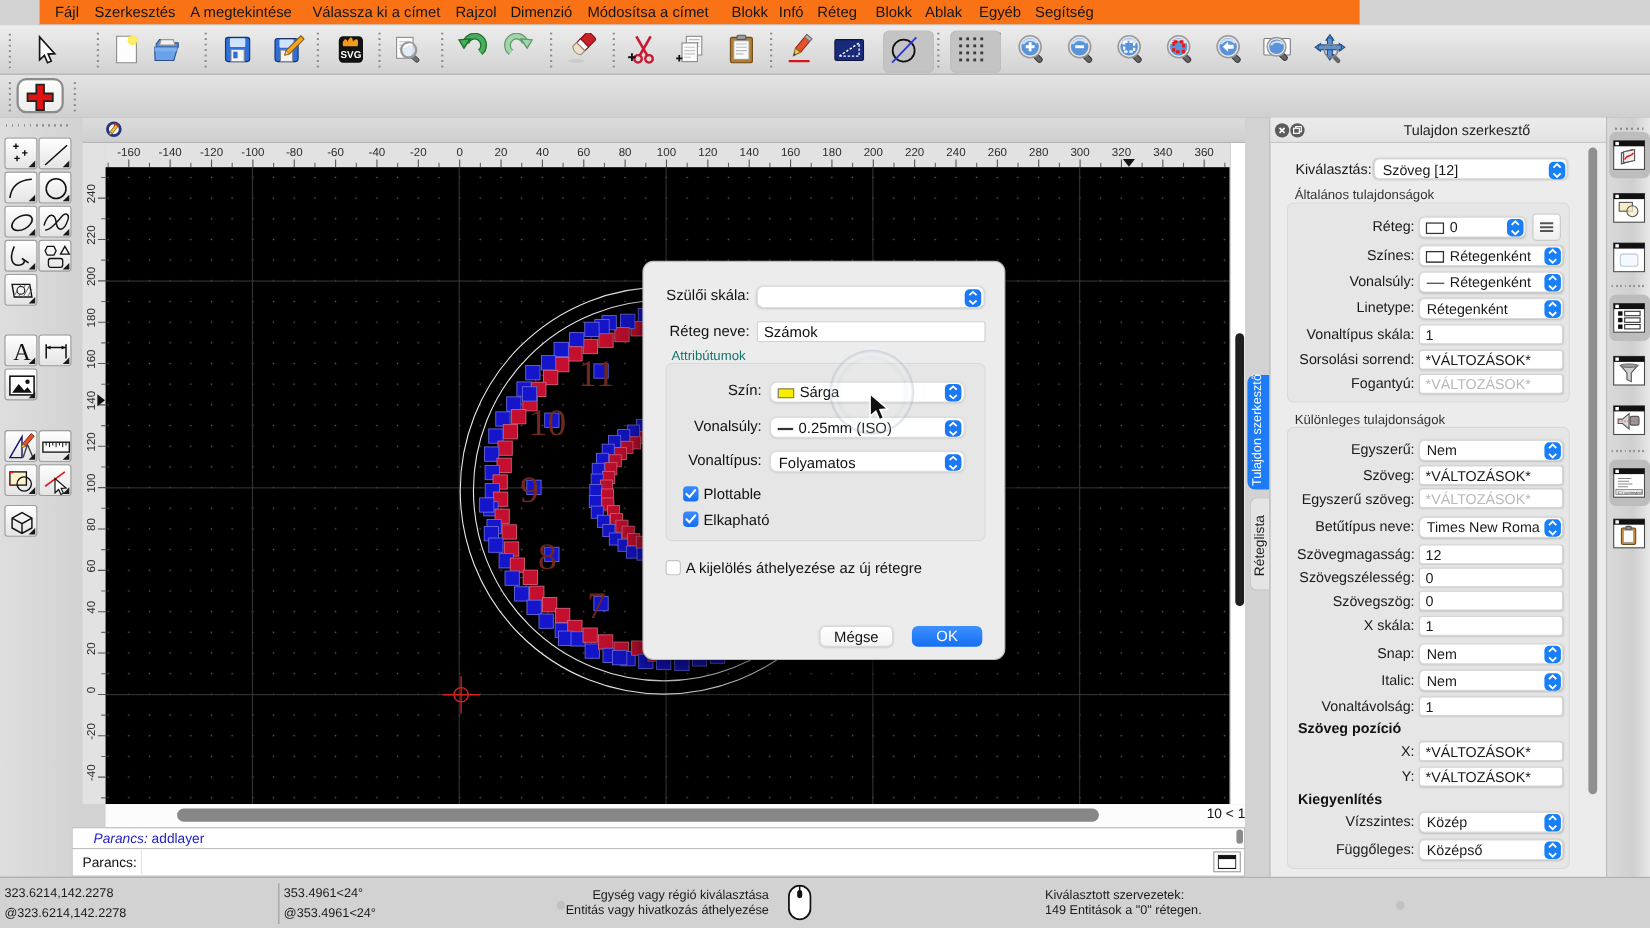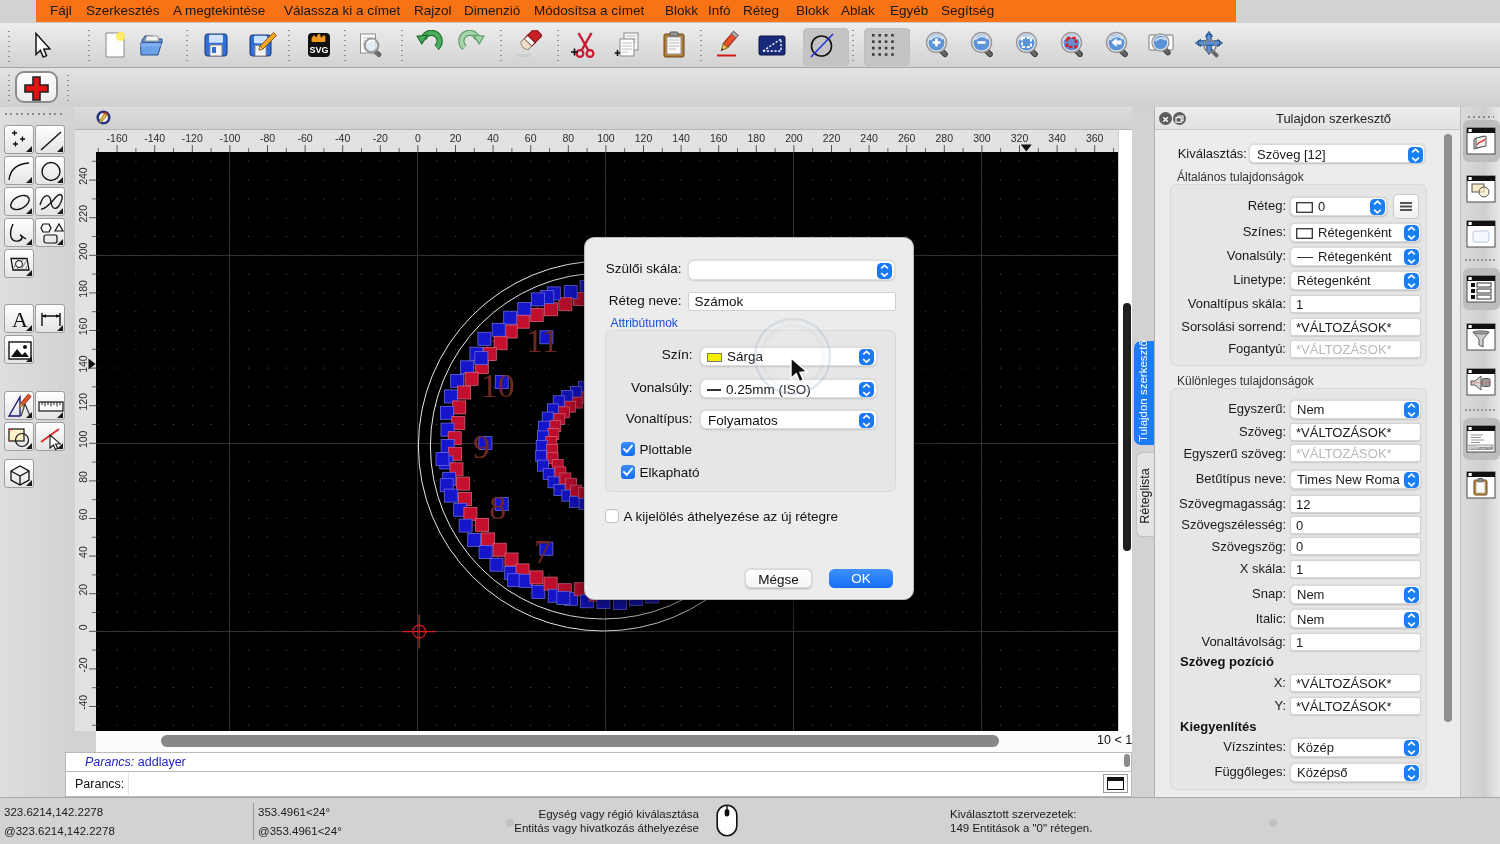--- a/index.html
+++ b/index.html
@@ -1054,21 +1054,21 @@
 <div class="ab dlg">
     <div class="dlab" style="left:-23px;top:23px;width:120px">Szülői skála:</div>
     <div class="dcombo" style="left:103px;top:22.5px;width:207px;height:19.5px;border-radius:6px">
       <div style="position:absolute;right:2px;top:2px;width:15px;height:15.5px;background:#1a78f5;border-radius:4.5px"><svg width="15" height="15.5" viewBox="0 0 15 15.5">
           <path d="M4.2 5.3 L7.5 2.3 L10.8 5.3" fill="none" stroke="#fff" stroke-width="1.6"></path>
           <path d="M4.2 10.2 L7.5 13.2 L10.8 10.2" fill="none" stroke="#fff" stroke-width="1.6"></path>
         </svg></div>
     </div>
     <div class="dlab" style="left:-23px;top:55px;width:120px">Réteg neve:</div>
     <div class="dfield" style="left:103px;top:54.5px;width:208.5px;height:18.5px;border-radius:2px;padding:1px 0 0 6px">Számok</div>
-    <div class="ghead" style="position:absolute;left:26px;top:78px;font-size:12px;color:#1d4ed8">Attribútumok</div>
+    <div class="ghead" style="position:absolute;left:26px;top:78px;font-size:12px;color:#0f766e">Attribútumok</div>
     <div class="gbox" style="left:20.5px;top:92.5px;width:291px;height:161.5px;border-radius:6px"></div>
     <div class="dlab" style="left:-12px;top:109.5px;width:120px">Szín:</div>
     <div class="dcombo" style="left:115.5px;top:109.0px;width:177px;height:19px">
       <div style="position:absolute;left:6px;top:5px;width:15px;height:9px;background:#f8ee00;border:1px solid #777;box-sizing:border-box"></div>
       <span style="position:absolute;left:26px;top:1.5px">Sárga</span>
       <div style="position:absolute;right:2px;top:1.8px;width:15px;height:15.5px;background:#1a78f5;border-radius:4.5px"><svg width="15" height="15.5" viewBox="0 0 15 15.5">
           <path d="M4.2 5.3 L7.5 2.3 L10.8 5.3" fill="none" stroke="#fff" stroke-width="1.6"></path>
           <path d="M4.2 10.2 L7.5 13.2 L10.8 10.2" fill="none" stroke="#fff" stroke-width="1.6"></path>
         </svg></div>
     </div>

